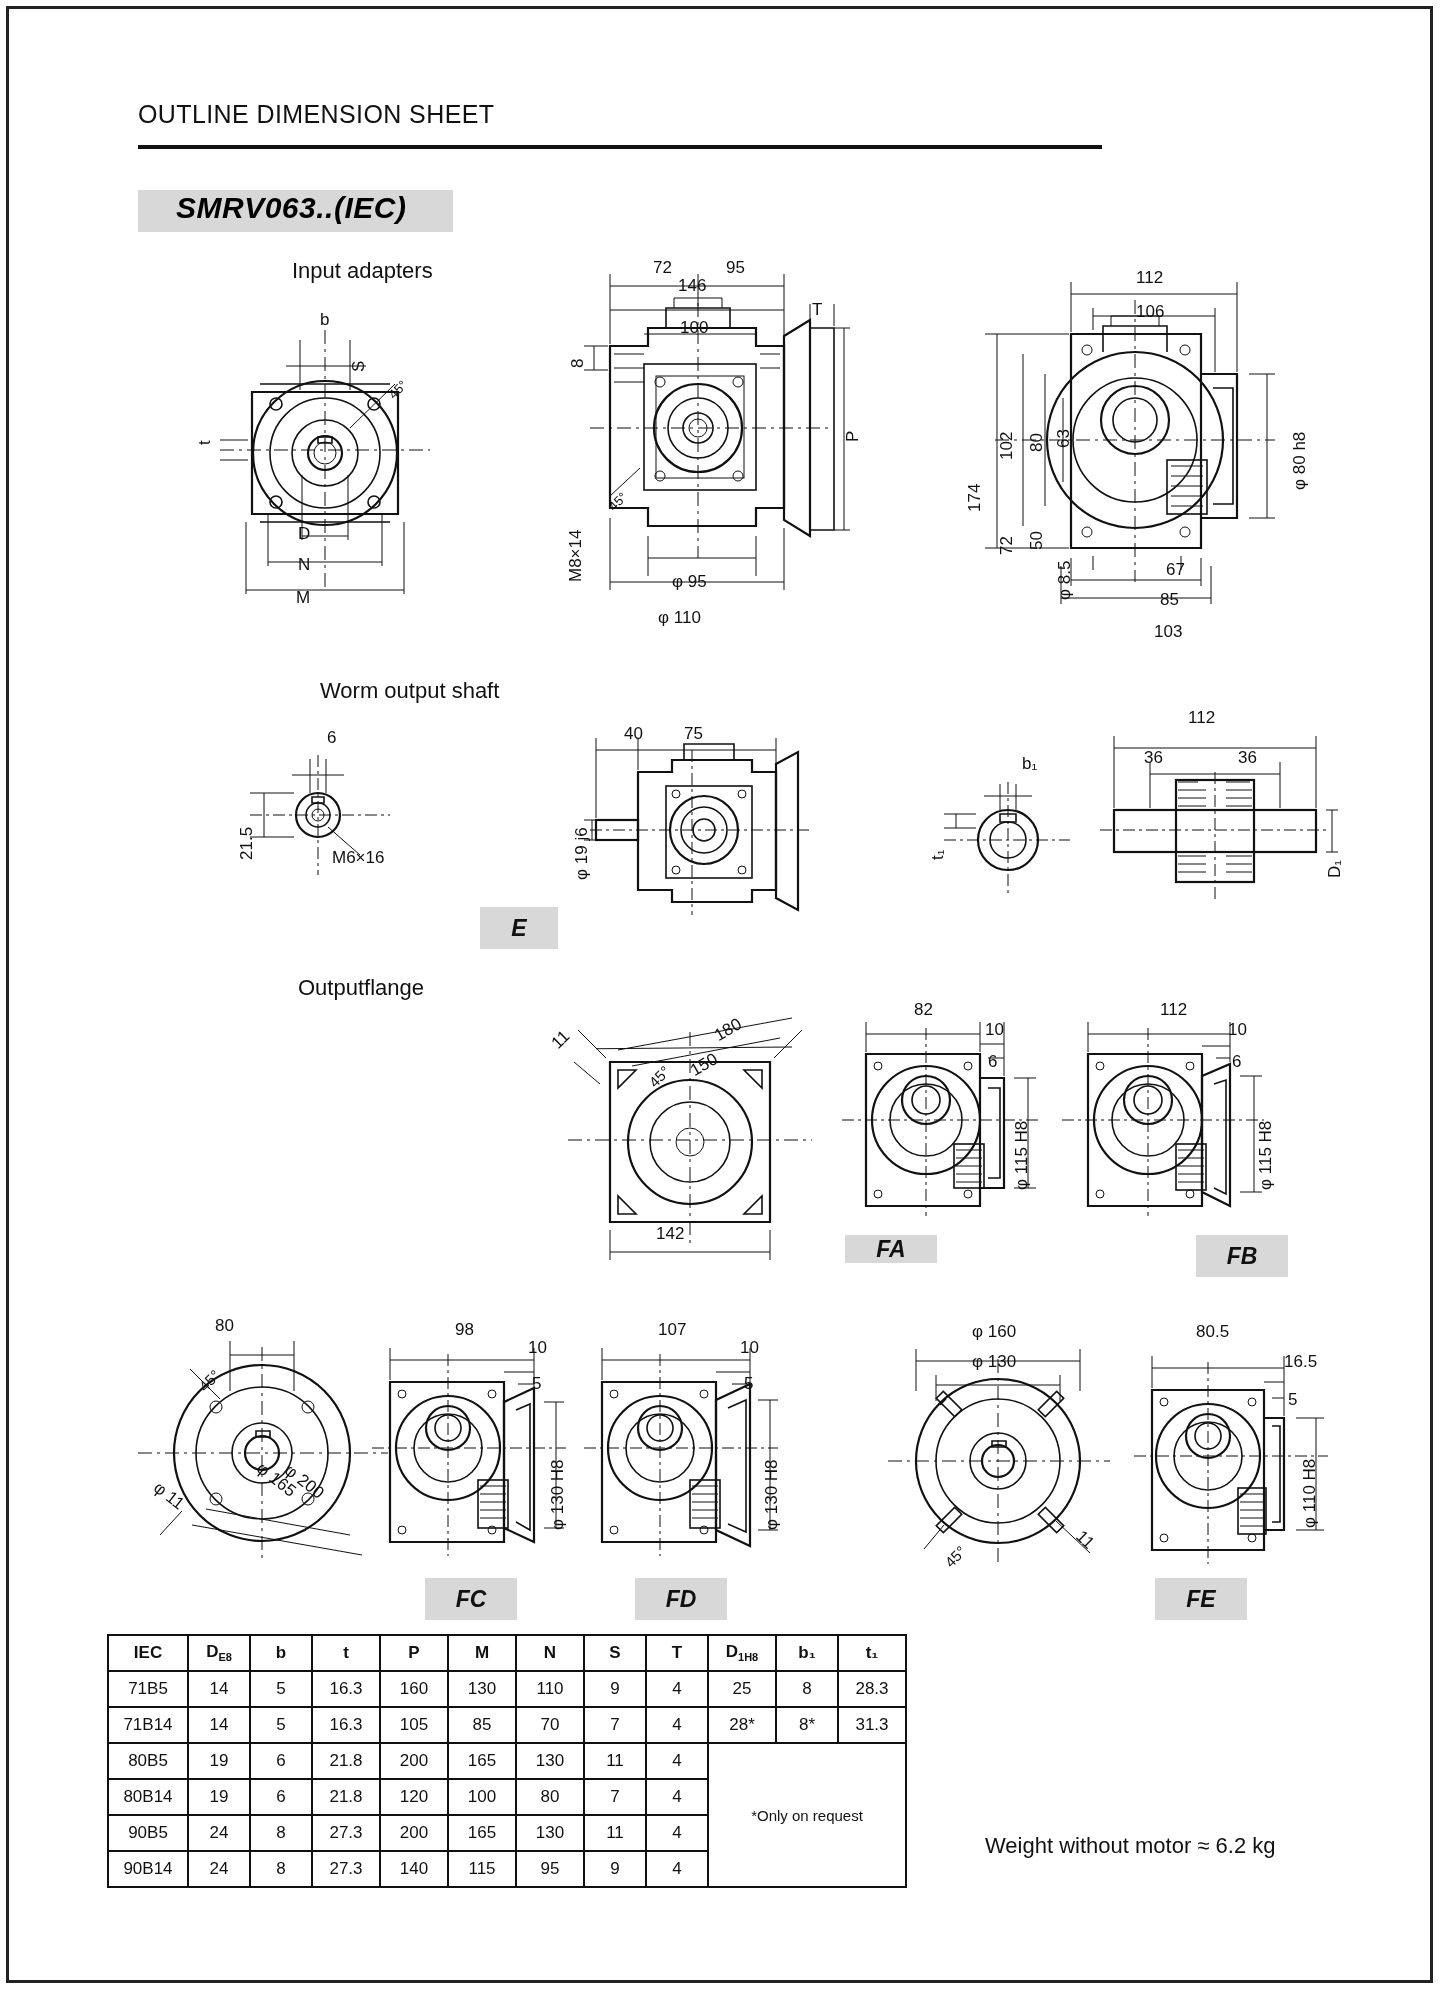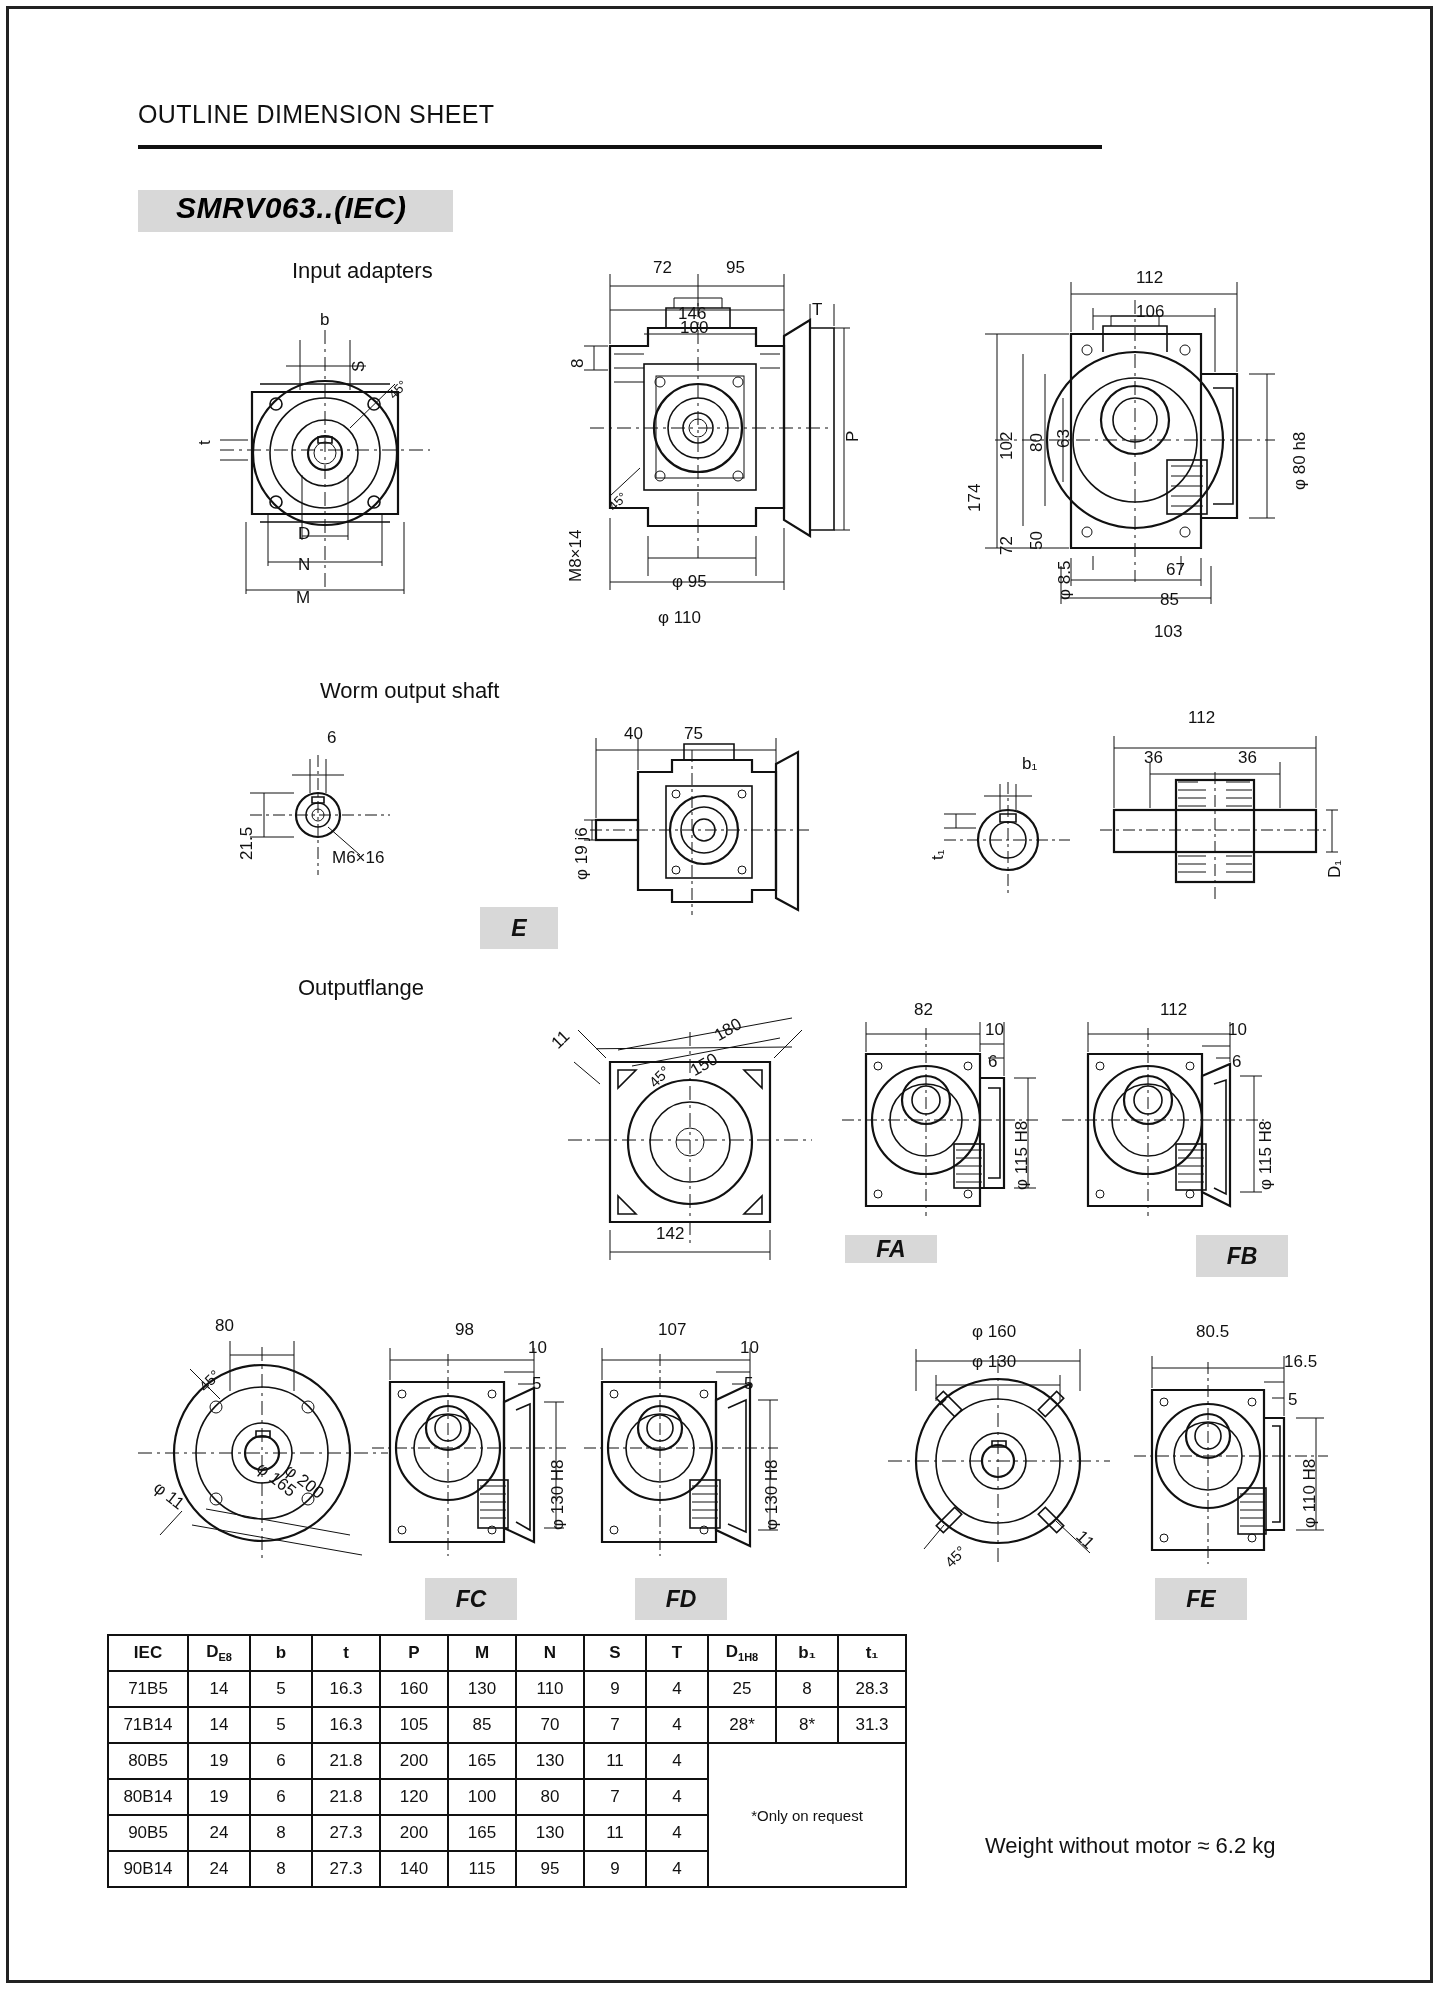--- a/index.html
+++ b/index.html
@@ -204,21 +204,21 @@
 
   <line class="thin" x1="14" y1="88" x2="38" y2="88"></line>
   <line class="thin" x1="14" y1="112" x2="38" y2="112"></line>
   <line class="thin" x1="24" y1="88" x2="24" y2="112"></line>
 
   <line class="thin" x1="40" y1="238" x2="70" y2="210"></line>
 </svg>
 </div>
 <div class="dim" style="left:653px;top:258px;">72</div>
 <div class="dim" style="left:726px;top:258px;">95</div>
-<div class="dim" style="left:678px;top:304px;">146</div>
+<div class="dim" style="left:678px;top:276px;">146</div>
 <div class="dim" style="left:812px;top:300px;">T</div>
 <div class="dim" style="left:680px;top:318px;">100</div>
 <div class="dim v" style="left:568px;top:368px;">8</div>
 <div class="dim v" style="left:843px;top:442px;">P</div>
 <div class="dim v" style="left:566px;top:582px;">M8×14</div>
 <div class="dim" style="left:608px;top:494px;font-size:13px;transform:rotate(-45deg);">45°</div>
 <div class="dim" style="left:672px;top:572px;">φ 95</div>
 <div class="dim" style="left:658px;top:608px;">φ 110</div>
 
 <div class="dwg" style="left:975px;top:270px;">

